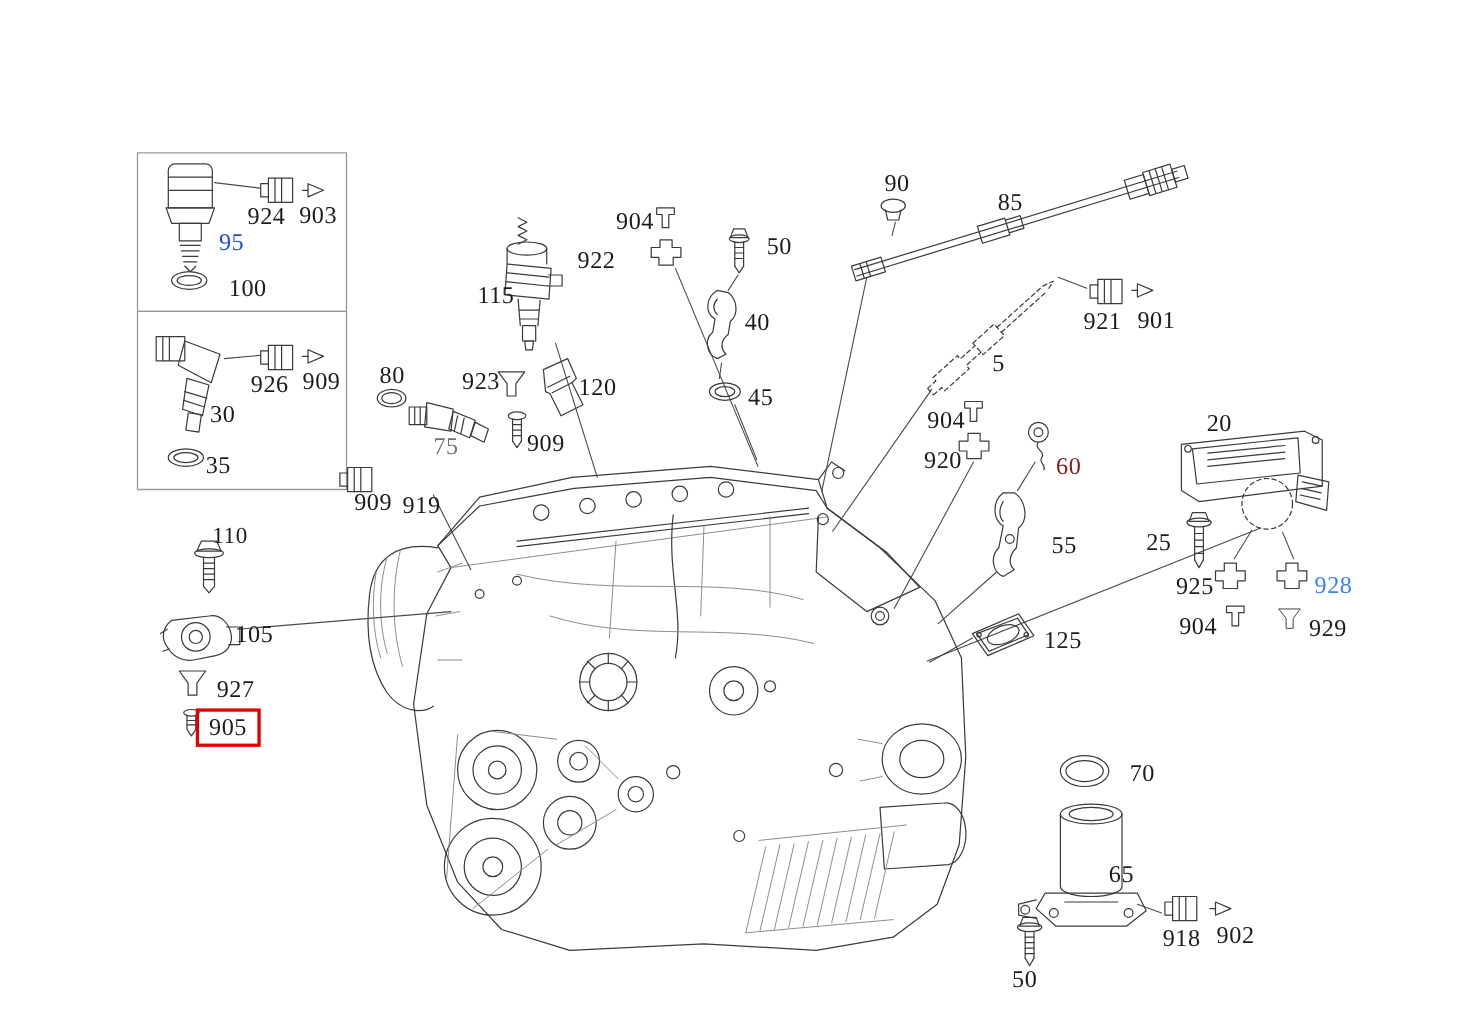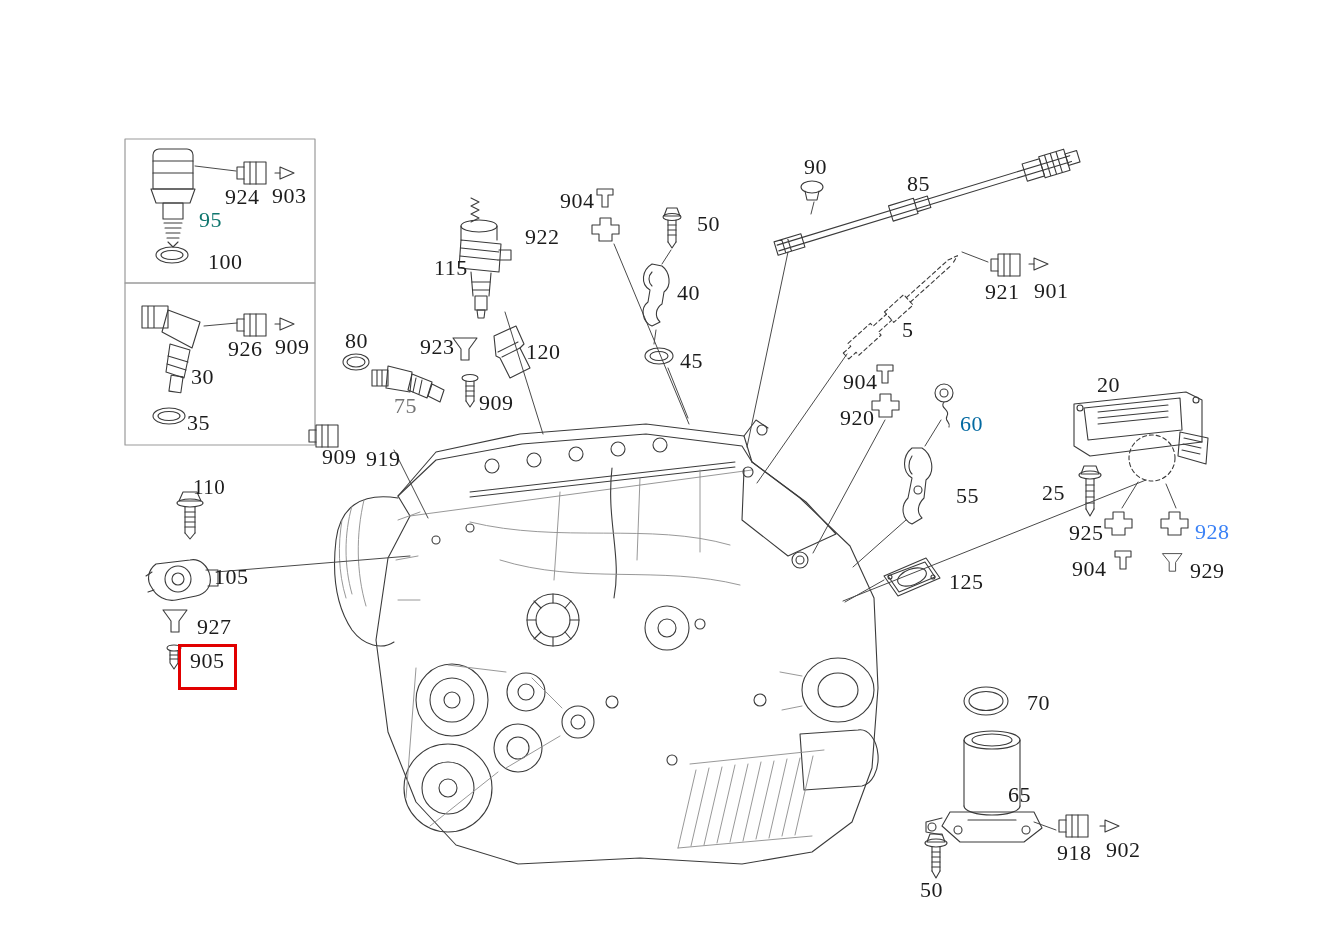--- a/index.html
+++ b/index.html
@@ -8,21 +8,21 @@
     font-family:"Liberation Serif","DejaVu Serif",serif;
   }
   .canvas svg{position:absolute;left:0;top:0;}
   .labels{position:absolute;left:0;top:0;width:100%;height:100%;}
   .part-label{
     position:absolute;font-size:22px;line-height:1;color:#1c1c1c;
     white-space:nowrap;cursor:pointer;letter-spacing:.5px;
   }
   .part-label.highlighted{
     border:3px solid var(--hl,#e10000);
-    padding:3px 9px 15px;
+    padding:3px 9px 4px;
     transform:translate(-12px,-7px);
   }
   .ln,.box,.leader{fill:none;stroke-linecap:round;stroke-linejoin:round;}
   .ln{stroke:#3b3b3b;stroke-width:1.1;}
   .box{stroke:#9a9a9a;stroke-width:1.2;}
   .leader{stroke:#4a4a4a;stroke-width:1;}
   .dash{stroke-dasharray:4 3;}
   .thin{stroke:#8c8c8c;stroke-width:.9;}
 </style>
 </head>
@@ -328,21 +328,21 @@
       <path d="M6,0 h12 l3,8 h-18 z"></path>
       <ellipse cx="12" cy="9" rx="11" ry="4"></ellipse>
       <path d="M8,13 v24 M16,13 v24"></path>
       <path d="M8,18 h8 M8,23 h8 M8,28 h8 M8,33 h8"></path>
       <path d="M8,37 L12,44 L16,37"></path>
     </g>
   </g>
 </svg>
 
 <div class="labels">
-      <div class="part-label" style="left: 199px; top: 209px; font-size: 22px; color: #0f766e;">95</div>
+      <div class="part-label" style="left: 199px; top: 209px; font-size: 22px; color: #1d4ed8;">95</div>
       <div class="part-label" style="left: 225px; top: 186px; font-size: 22px; color: rgb(28, 28, 28);">924</div>
       <div class="part-label" style="left: 272px; top: 185px; font-size: 22px; color: rgb(28, 28, 28);">903</div>
       <div class="part-label" style="left: 191px; top: 251px; font-size: 22px; color: rgb(28, 28, 28); margin-left: 17px;">100</div>
       <div class="part-label" style="left: 228px; top: 338px; font-size: 22px; color: rgb(28, 28, 28);">926</div>
       <div class="part-label" style="left: 275px; top: 336px; font-size: 22px; color: rgb(28, 28, 28);">909</div>
       <div class="part-label" style="left: 191px; top: 366px; font-size: 22px; color: rgb(28, 28, 28);">30</div>
       <div class="part-label" style="left: 187px; top: 412px; font-size: 22px; color: rgb(28, 28, 28);">35</div>
       <div class="part-label" style="left: 170px; top: 477px; font-size: 21px; color: rgb(28, 28, 28); margin-left: 23px;">110</div>
       <div class="part-label" style="left: 214px; top: 566px; font-size: 22px; color: rgb(28, 28, 28);">105</div>
       <div class="part-label" style="left: 197px; top: 616px; font-size: 22px; color: rgb(28, 28, 28);">927</div>
@@ -360,21 +360,21 @@
       <div class="part-label" style="left: 697px; top: 213px; font-size: 22px; color: rgb(28, 28, 28);">50</div>
       <div class="part-label" style="left: 677px; top: 282px; font-size: 22px; color: rgb(28, 28, 28);">40</div>
       <div class="part-label" style="left: 680px; top: 350px; font-size: 22px; color: rgb(28, 28, 28);">45</div>
       <div class="part-label" style="left: 804px; top: 156px; font-size: 22px; color: rgb(28, 28, 28);">90</div>
       <div class="part-label" style="left: 907px; top: 173px; font-size: 22px; color: rgb(28, 28, 28);">85</div>
       <div class="part-label" style="left: 985px; top: 281px; font-size: 22px; color: rgb(28, 28, 28);">921</div>
       <div class="part-label" style="left: 1034px; top: 280px; font-size: 22px; color: rgb(28, 28, 28);">901</div>
       <div class="part-label" style="left: 902px; top: 319px; font-size: 22px; color: rgb(28, 28, 28);">5</div>
       <div class="part-label" style="left: 843px; top: 371px; font-size: 22px; color: rgb(28, 28, 28);">904</div>
       <div class="part-label" style="left: 840px; top: 407px; font-size: 22px; color: rgb(28, 28, 28);">920</div>
-      <div class="part-label" style="left: 960px; top: 413px; font-size: 22px; color: #0369a1;">60</div>
+      <div class="part-label" style="left: 960px; top: 413px; font-size: 22px; color: #7f1d1d;">60</div>
       <div class="part-label" style="left: 1097px; top: 374px; font-size: 22px; color: rgb(28, 28, 28);">20</div>
       <div class="part-label" style="left: 1042px; top: 482px; font-size: 22px; color: rgb(28, 28, 28);">25</div>
       <div class="part-label" style="left: 956px; top: 485px; font-size: 22px; color: rgb(28, 28, 28);">55</div>
       <div class="part-label" style="left: 1069px; top: 522px; font-size: 22px; color: rgb(28, 28, 28);">925</div>
       <div class="part-label" style="left: 1195px; top: 521px; font-size: 22px; color: #3b82f6;">928</div>
       <div class="part-label" style="left: 1072px; top: 558px; font-size: 22px; color: rgb(28, 28, 28);">904</div>
       <div class="part-label" style="left: 1190px; top: 560px; font-size: 22px; color: rgb(28, 28, 28);">929</div>
       <div class="part-label" style="left: 949px; top: 571px; font-size: 22px; color: rgb(28, 28, 28);">125</div>
       <div class="part-label" style="left: 1027px; top: 692px; font-size: 22px; color: rgb(28, 28, 28);">70</div>
       <div class="part-label" style="left: 1008px; top: 784px; font-size: 22px; color: rgb(28, 28, 28);">65</div>

